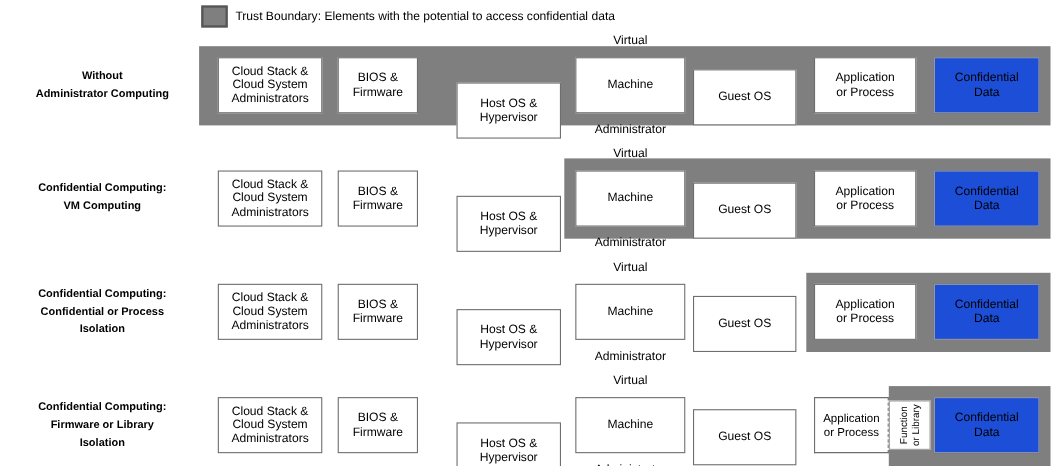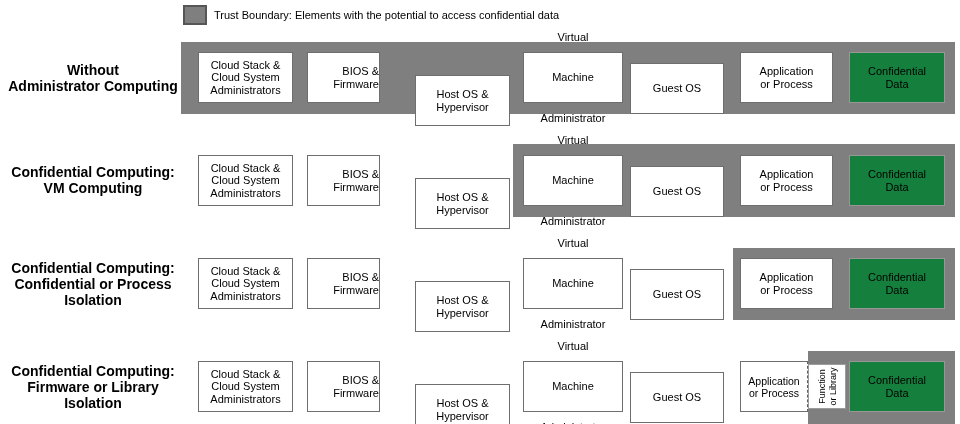--- a/index.html
+++ b/index.html
@@ -49,21 +49,21 @@
     position: absolute;
     left: 0;
     width: 186px;
     height: 72px;
     display: flex;
     flex-direction: column;
     justify-content: center;
     align-items: center;
     text-align: center;
     font-weight: bold;
-    font-size: 14px;
+    font-size: 10px;
     line-height: 16px;
     z-index: 1;
   }
   .rl1 { top: 42px; }
   .rl2 { top: 144px; }
   .rl3 { top: 248px; }
   .rl4 { top: 351px; }
   .rowlabel span { display: block; white-space: nowrap; }
 
   
@@ -76,33 +76,33 @@
     display: flex;
     flex-direction: column;
     justify-content: center;
     text-align: center;
     font-size: 11px;
     line-height: 12.5px;
     z-index: 1;
   }
   .box span { display: block; white-space: nowrap; }
   .c1 { left: 198px; width: 95px; }
-  .c2 { left: 307px; width: 73px; text-align: right; }
+  .c2 { left: 307px; width: 73px; }
   .c3 { left: 415px; width: 95px; margin-top: 23px; }
   .c4 { left: 523px; width: 100px; gap: 28px; }
   .c5 { left: 630px; width: 94px; margin-top: 11px; }
   .c6 { left: 740px; width: 93px; }
   .c7 { left: 849px; width: 96px; }
   .r1 { top: 52px; }
   .r2 { top: 155px; }
   .r3 { top: 258px; }
   .r4 { top: 361px; }
 
   .shaded {
-    background: #15803d;
+    background: #1d4ed8;
     border-color: #979797;
   }
 
   
   .app-split {
     left: 740px;
     width: 68px;
     border-right: 1px dashed #5f5f5f;
     font-size: 10.5px;
     line-height: 12px;

